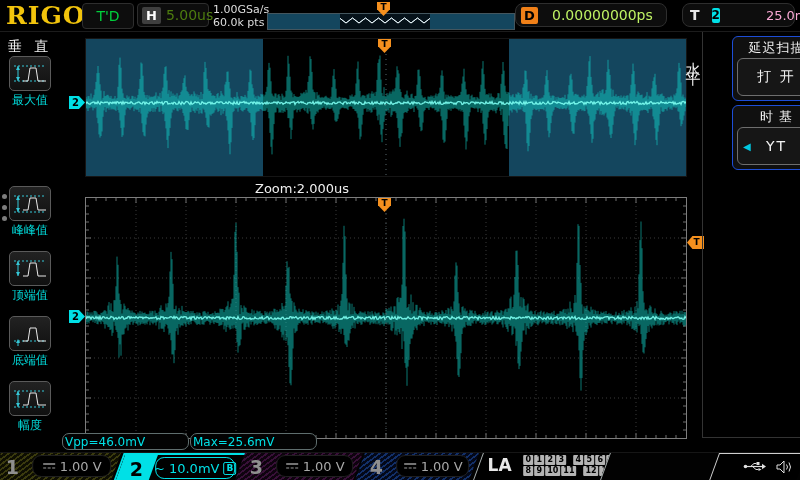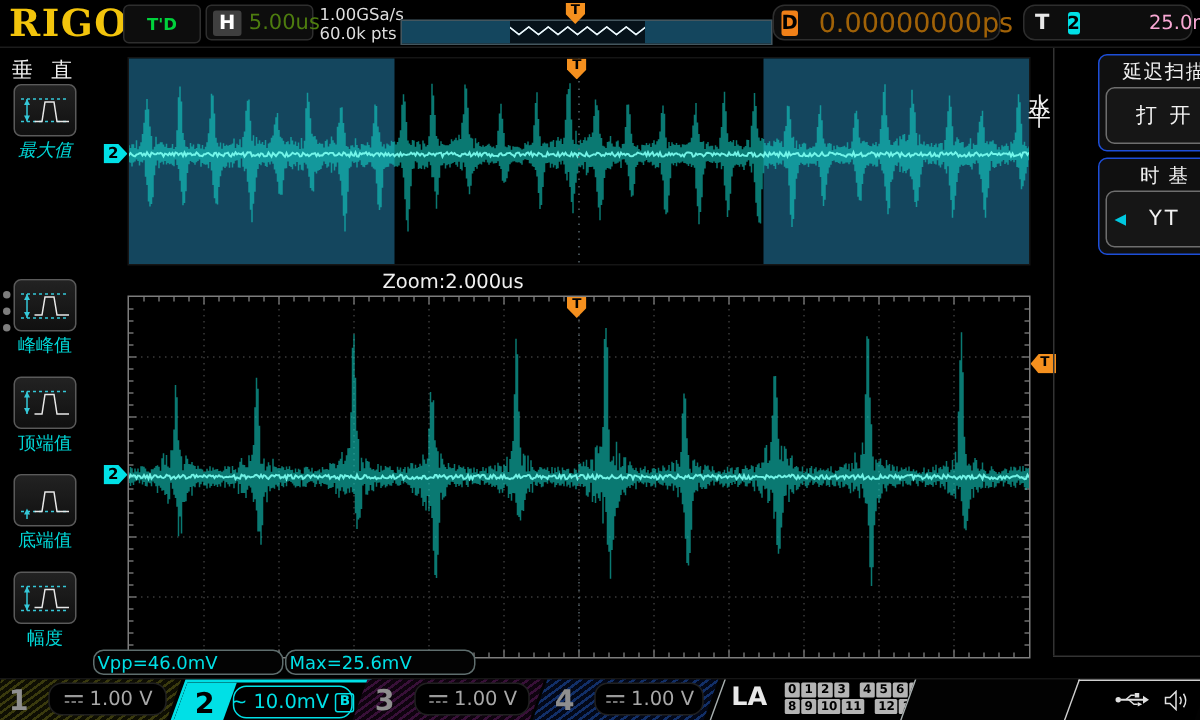--- a/index.html
+++ b/index.html
@@ -5,30 +5,30 @@
   html,body{margin:0;padding:0;background:#000;}
   #screen{position:relative;width:800px;height:480px;background:#000;overflow:hidden;
           font-family:"DejaVu Sans",sans-serif;-webkit-font-smoothing:none;}
   .abs{position:absolute;}
 
   
   #hdr{position:absolute;left:0;top:0;width:800px;height:31px;background:#000;border-bottom:1px solid #1c1c1c;}
   .logo{left:6px;top:1px;font-family:"DejaVu Serif",serif;font-weight:bold;font-size:25px;color:#f2c40c;letter-spacing:1px;}
   .hdr-box{background:#0d0d0d;border:1px solid #2e2e2e;border-radius:4px;height:24px;display:flex;align-items:center;}
   #tdbox{left:82px;top:3px;width:50px;justify-content:center;}
-  #tdbox span{color:#00d23c;font-weight:bold;font-size:11px;}
+  #tdbox span{color:#00d23c;font-weight:normal;font-size:14px;}
   #hbox{left:137px;top:3px;width:72px;gap:5px;padding-left:4px;box-sizing:border-box;}
   #hbox .chip{background:#3f3f3f;color:#fff;font-weight:bold;font-size:13px;padding:0 4px;border-radius:2px;line-height:17px;}
   #hbox .val{color:#4d7c0f;font-size:14px;}
   #rate{left:213px;top:3px;color:#ddd;font-size:11px;line-height:13px;}
   #preview{left:267px;top:13px;width:246px;height:15px;border:1px solid #44565e;background:#06121a;overflow:hidden;}
   #preview .zone{position:absolute;top:0;bottom:0;background:#14465e;}
   #dbox{left:515px;top:3px;width:152px;justify-content:flex-start;gap:14px;padding-left:5px;box-sizing:border-box;border-radius:8px;}
   #dbox .chip{background:#f08018;color:#000;font-weight:bold;font-size:13px;width:17px;height:17px;display:flex;align-items:center;justify-content:center;border-radius:2px;}
-  #dbox .val{color:#a16207;font-size:18px;}
+  #dbox .val{color:#bef264;font-size:14px;}
   #tbox{left:682px;top:3px;width:113px;gap:6px;padding-left:7px;box-sizing:border-box;border-radius:8px;}
   #tbox .tlabel{color:#e8e8e8;font-weight:bold;font-size:14px;}
   #tbox .chip2{background:#00e0e6;color:#000;font-weight:bold;font-size:12px;width:15px;height:15px;display:flex;align-items:center;justify-content:center;border-radius:2px;}
   #tbox .val{color:#f9a8d4;font-size:13px;margin-left:40px;}
 
   
   #lmenu{position:absolute;left:0;top:32px;width:60px;height:420px;background:#000;}
   #lmenu .title{position:absolute;left:0;top:6px;width:60px;text-align:center;color:#f0f0f0;font-size:14px;letter-spacing:4px;}
   .litem{position:absolute;left:0;width:60px;text-align:center;}
   .libtn{margin:0 auto;width:40px;height:33px;background:linear-gradient(#222,#101010);border:1px solid #5a5a5a;border-radius:5px;display:flex;align-items:center;justify-content:center;}
@@ -130,21 +130,21 @@
         <polygon points="4,6 8,6 6,2" fill="#00e0e6"></polygon>
       </svg>
       <span class="chip2">2</span>
       <span class="val">25.0mV</span>
     </div>
   </div>
 
   <div id="lmenu">
     <div class="title">垂 直</div>
 
-    <div class="litem" style="top:24px;font-style:italic;">
+    <div class="litem" style="top:24px;">
       <div class="libtn">
         <svg width="34" height="26">
           <line x1="1" y1="5" x2="33" y2="5" stroke="#35c8d8" stroke-dasharray="2,2"></line>
           <line x1="1" y1="20" x2="33" y2="20" stroke="#35c8d8" stroke-dasharray="2,2"></line>
           <line x1="5" y1="5" x2="5" y2="20" stroke="#35c8d8"></line>
           <polygon points="3,9 7,9 5,5" fill="#35c8d8"></polygon>
             <polygon points="3,16 7,16 5,20" fill="#35c8d8"></polygon>
           <path d="M10 20 h5 l2 -13 h6 l2 13 h8" stroke="#e8e8e8" fill="none"></path>
         </svg>
       </div>

